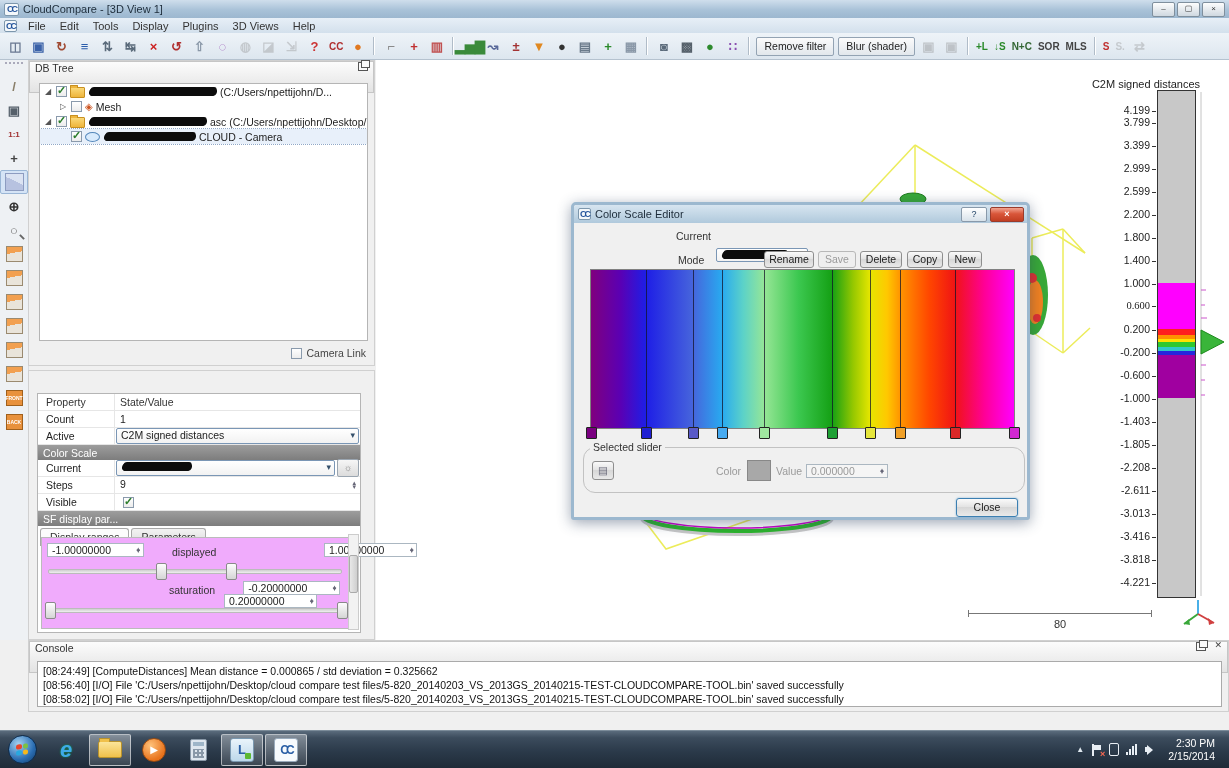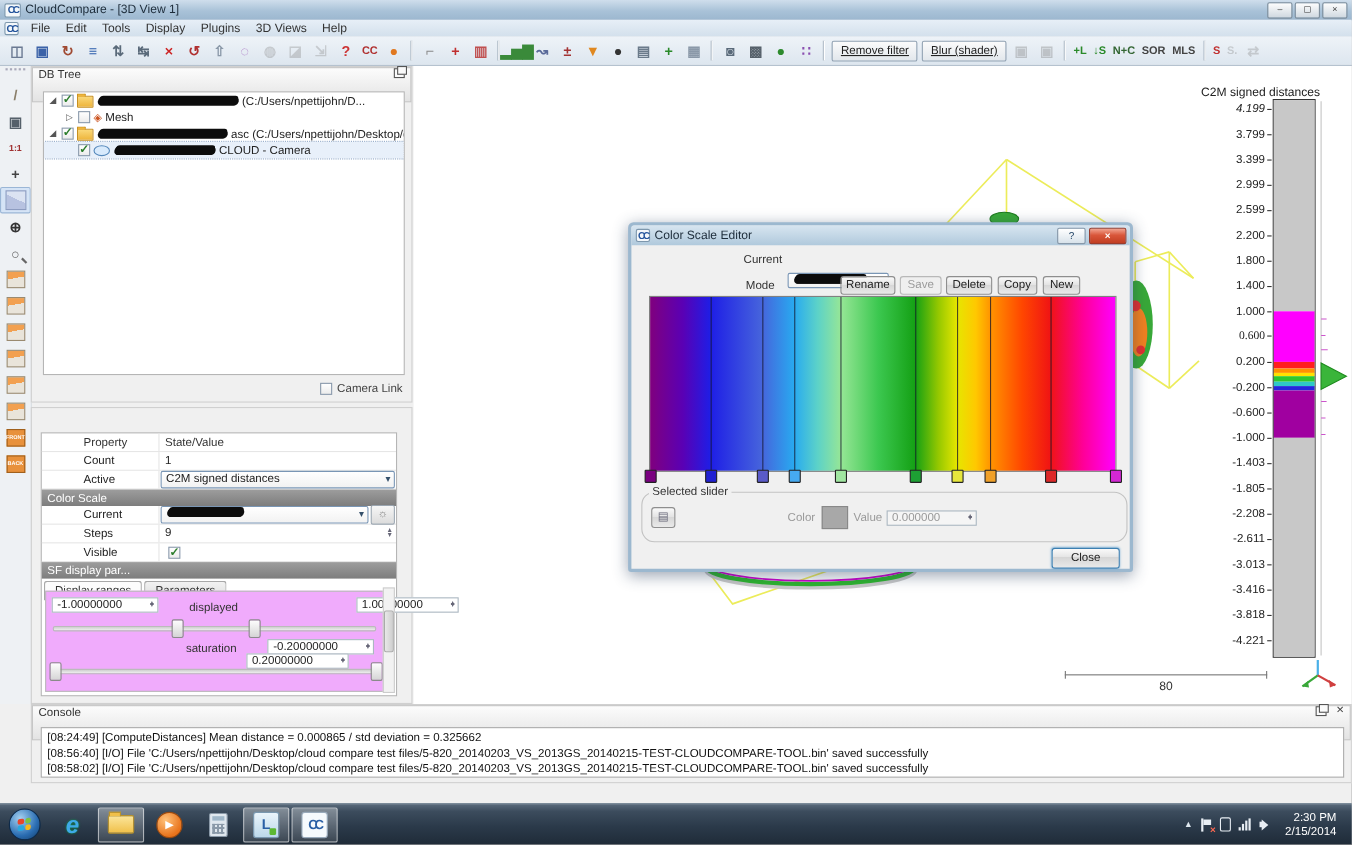--- a/index.html
+++ b/index.html
@@ -18,21 +18,21 @@
     display:flex;align-items:center;font-size:11px;color:#333;border-bottom:1px solid #bccbd8;}
   .menu-item{padding:0 7px;}
   
   #toolbar{left:0;top:33px;width:1229px;height:27px;background:linear-gradient(#eef3f8,#dde6ef);
     border-bottom:1px solid #b5c2cf;display:flex;align-items:center;padding-left:4px;box-sizing:border-box;}
   .tb-icon{width:21px;height:21px;margin:0 1px;display:flex;align-items:center;justify-content:center;
     font-size:13px;font-weight:bold;border-radius:2px;}
   .tb-text{height:21px;margin:0 1px;display:flex;align-items:center;font-size:10px;font-weight:bold;padding:0 2px;}
   .tb-sep{width:1px;height:18px;background:#b0bcc8;margin:0 4px;border-right:1px solid #fff;}
   .tb-btn{height:17px;margin:0 2px;padding:0 7px;display:flex;align-items:center;font-size:10.5px;color:#222;
-    background:linear-gradient(#fbfbfb,#e2e7ec);border:1px solid #93a3b3;border-radius:2px;text-decoration:underline;}
+    background:linear-gradient(#fbfbfb,#e2e7ec);border:1px solid #93a3b3;border-radius:2px;}
   .disabled{opacity:.35;filter:grayscale(.8);}
   
   #lefttool{left:0;top:60px;width:28px;height:580px;background:#eef1f4;border-right:1px solid #d8dde2;}
   #lefttool .handle{height:6px;border-top:2px dotted #aab;margin:2px 5px 4px 5px;}
   .lt-item{width:28px;height:24px;display:flex;align-items:center;justify-content:center;font-size:13px;font-weight:bold;box-sizing:border-box;}
   .lt-item.sel{background:#d5e4f6;border:1px solid #9ab6d6;border-radius:2px;}
   .cube{width:15px;height:14px;border:1px solid #9a8a70;background:linear-gradient(170deg,#f2a050 0 42%,#e9e4da 42%);}
   .cube.main{width:17px;height:16px;border:1px solid #8d9cc0;background:linear-gradient(205deg,#dbe3f2 0 45%,#b7c2e0 45%);}
   .cube.iso{background:#e8913c;border-color:#a0601c;color:#fff;font-size:5px;font-weight:bold;
     display:flex;align-items:center;justify-content:center;letter-spacing:0;}
@@ -59,21 +59,21 @@
     border:1px solid #c89020;border-bottom:none;border-radius:1px 1px 0 0;}
   .cloudic{width:13px;height:8px;border:1px solid #5588bb;background:#d8eafc;border-radius:50%;flex:none;margin-right:3px;}
   .meshic{color:#cc5522;font-size:10px;flex:none;margin-right:3px;}
   .scrib{display:inline-block;height:8px;background:#0c0c0c;border-radius:4px;transform:skewX(-12deg);
     box-shadow:0 -2px 0 -1px #0c0c0c,0 2px 0 -2px #0c0c0c;margin:0 3px 0 1px;flex:none;}
   #camlink{position:absolute;right:8px;bottom:6px;display:flex;align-items:center;font-size:10.5px;color:#444;}
   
   #props{left:28px;top:370px;width:347px;height:270px;background:#f0f0f0;border:1px solid #d0d0d0;box-sizing:border-box;}
   #ptable{position:absolute;left:8px;top:22px;width:322px;height:238px;background:#fff;border:1px solid #b5b5b5;font-size:10.5px;}
   .prow{display:flex;align-items:center;height:16px;border-bottom:1px solid #e6e6e6;color:#222;}
-  .pc1{width:68px;padding-left:22px;flex:none;margin-left:16px;}
+  .pc1{width:68px;padding-left:8px;flex:none;}
   .pc2{flex:1;padding-left:5px;border-left:1px solid #e6e6e6;height:100%;display:flex;align-items:center;position:relative;}
   .sect{height:15px;background:linear-gradient(#9d9d9d,#7d7d7d);color:#fff;display:flex;align-items:center;padding-left:5px;font-size:10.5px;}
   .combo{position:relative;background:linear-gradient(#fff,#f2f2f2);border:1px solid #7a96b5;border-radius:2px;
     height:14px;line-height:13px;padding:0 16px 0 4px;font-size:10.5px;color:#222;box-sizing:content-box;}
   .combo::after{content:"▾";position:absolute;right:3px;top:0px;font-size:9px;color:#35506b;}
   .spin{position:relative;background:#fff;border:1px solid #abb7c1;height:14px;line-height:13px;
     padding:0 32px 0 4px;font-size:10.5px;color:#222;}
   .spin::before{content:"▴";position:absolute;right:3px;top:-2px;font-size:7px;color:#667;}
   .spin::after{content:"▾";position:absolute;right:3px;bottom:-1px;font-size:7px;color:#667;}
   .gearbtn{width:20px;height:16px;border:1px solid #9aa5b0;border-radius:2px;background:linear-gradient(#f6f6f6,#dcdcdc);
@@ -299,21 +299,21 @@
       </g>
       <g data-name="point-cloud-bottom" fill="none">
         <path d="M 266 458 A 95 16 0 0 0 456 458" stroke="#c8c8c8" stroke-width="4"></path>
         <path d="M 266 455 A 95 16 0 0 0 456 455" stroke="#2db52d" stroke-width="4"></path>
         <path d="M 266 452 A 95 16 0 0 0 456 452" stroke="#cc00cc" stroke-width="1.5"></path>
       </g>
     </svg>
 
     <div class="abs" id="ramp-title" data-name="scalar-bar-title" style="left:690px;top:18px;width:160px;text-align:center;">C2M signed distances</div>
     <div class="abs" id="ramp-labels" data-name="scalar-bar-ticks" style="left:700px;top:30px;width:80px;height:508px;">
-        <div class="tick" data-name="scalar-tick-label" style="top: 3px; font-style: italic;">4.199<i></i></div>
+        <div class="tick" data-name="scalar-tick-label" style="top: 14px;">4.199<i></i></div>
         <div class="tick" data-name="scalar-tick-label" style="top: 26px;">3.799<i></i></div>
         <div class="tick" data-name="scalar-tick-label" style="top: 49px;">3.399<i></i></div>
         <div class="tick" data-name="scalar-tick-label" style="top: 72px;">2.999<i></i></div>
         <div class="tick" data-name="scalar-tick-label" style="top: 95px;">2.599<i></i></div>
         <div class="tick" data-name="scalar-tick-label" style="top: 118px;">2.200<i></i></div>
         <div class="tick" data-name="scalar-tick-label" style="top: 141px;">1.800<i></i></div>
         <div class="tick" data-name="scalar-tick-label" style="top: 164px;">1.400<i></i></div>
         <div class="tick" data-name="scalar-tick-label" style="top: 187px;">1.000<i></i></div>
         <div class="tick" data-name="scalar-tick-label" style="top: 210px; font-family: Liberation Serif, serif;">0.600<i></i></div>
         <div class="tick" data-name="scalar-tick-label" style="top: 233px;">0.200<i></i></div>

